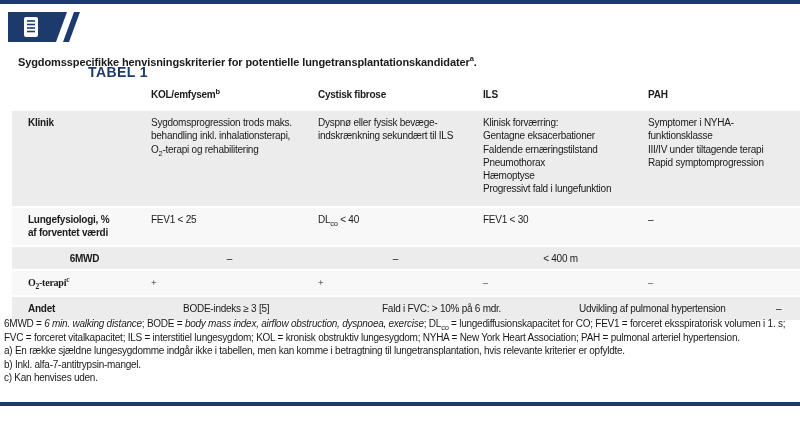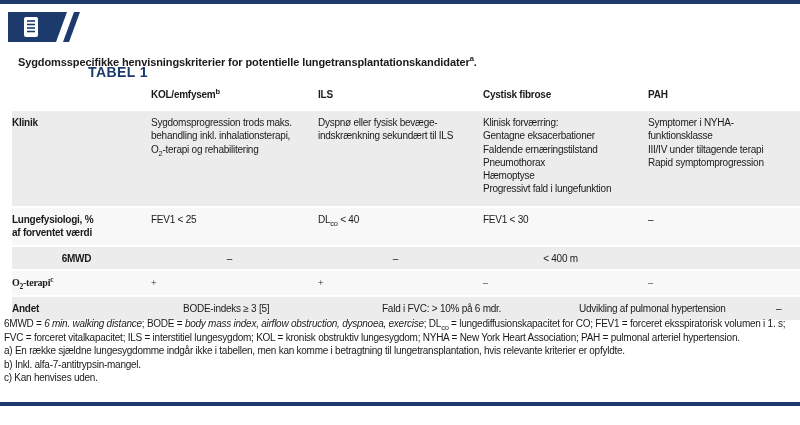--- a/index.html
+++ b/index.html
@@ -43,21 +43,21 @@
   .dtable{position:absolute;left:12px;top:82px;width:792px;}
   .trow{
     display:grid;
     grid-template-columns:139px 167px 165px 165px 156px;
     margin-bottom:2px;
   }
   .cell{
     padding:5px 10px 4px 0;
     font-size:10px;line-height:13.2px;letter-spacing:-0.25px;
   }
-  .cell.lbl{font-weight:bold;padding-left:0;}
+  .cell.lbl{font-weight:bold;padding-left:16px;}
   .thead .cell{font-weight:bold;padding-top:6px;padding-bottom:8px;}
   .bg-a{background:var(--row-gray);}
   .bg-b{background:var(--row-light);}
   .row-klinik{min-height:95px;}
   .row-lungefys{min-height:37px;}
   .row-6mwd{min-height:20px;text-align:center;}
   .row-o2{min-height:24px;font-family:Liberation Serif, serif;}
   .row-andet{min-height:22px;gap:32px;}
 
   sup{font-size:7.5px;line-height:0;vertical-align:super;}
@@ -87,22 +87,22 @@
 </div>
 <div class="tabel-label">TABEL 1</div>
 
 <div class="subtitle">Sygdomsspecifikke henvisningskriterier for potentielle lungetransplantationskandidater<sup>a</sup>.</div>
 
 <div class="dtable">
 
   <div class="trow thead">
     <div class="cell lbl"></div>
     <div class="cell">KOL/emfysem<sup>b</sup></div>
+    <div class="cell">Cystisk fibrose</div>
     <div class="cell">ILS</div>
-    <div class="cell">Cystisk fibrose</div>
     <div class="cell">PAH</div>
   </div>
 
   <div class="trow bg-a row-klinik">
     <div class="cell lbl">Klinik</div>
     <div class="cell">Sygdomsprogression trods maks.<br>behandling inkl. inhalationsterapi,<br>O<sub>2</sub>-terapi og rehabilitering</div>
     <div class="cell">Dyspnø eller fysisk bevæge-<br>indskrænkning sekundært til ILS</div>
     <div class="cell">Klinisk forværring:<br>Gentagne eksacerbationer<br>Faldende ernæringstilstand<br>Pneumothorax<br>Hæmoptyse<br>Progressivt fald i lungefunktion</div>
     <div class="cell">Symptomer i NYHA-funktionsklasse<br>III/IV under tiltagende terapi<br>Rapid symptomprogression</div>
   </div>

